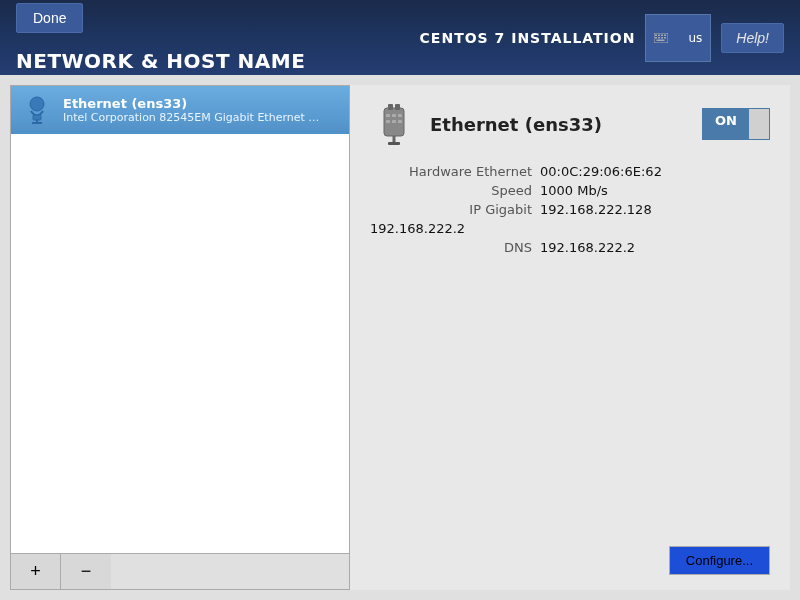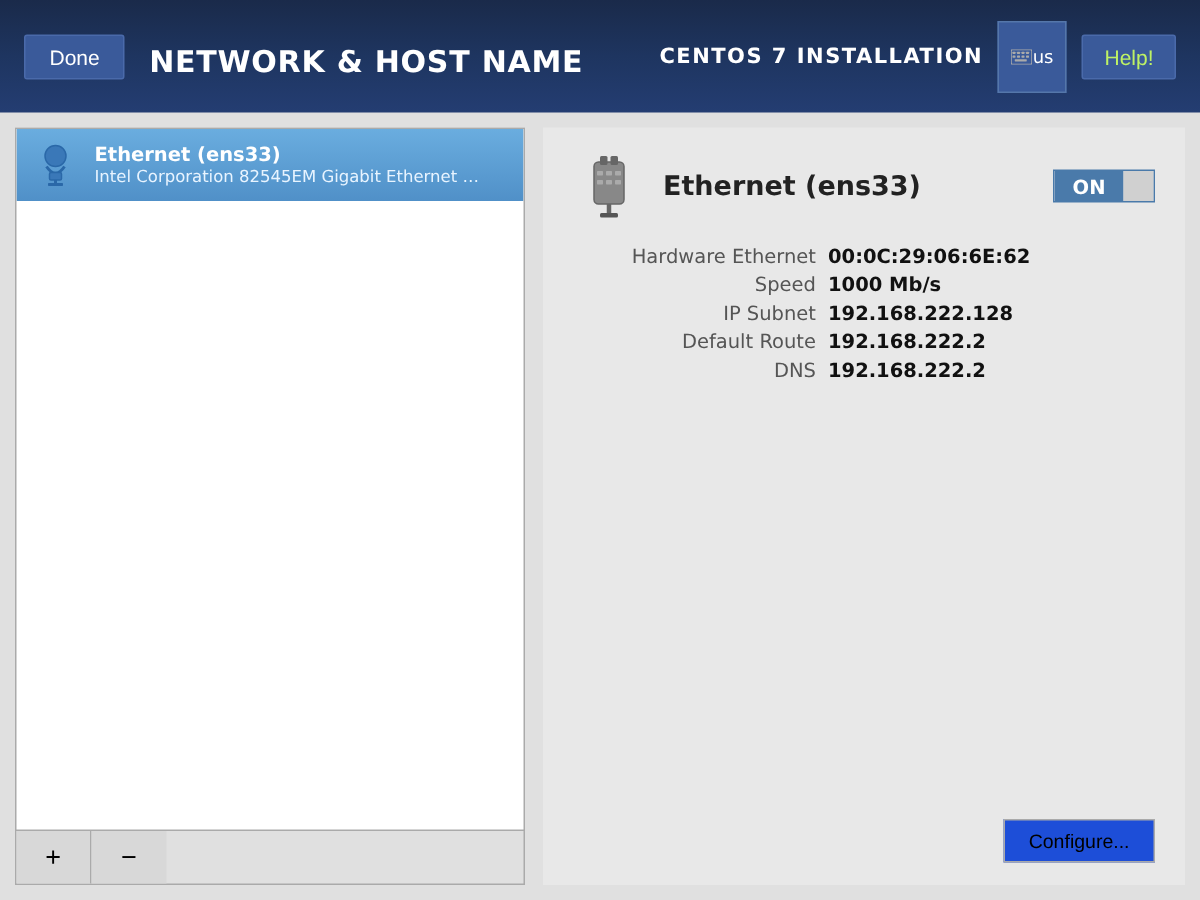--- a/index.html
+++ b/index.html
@@ -46,40 +46,41 @@
       font-size: 14px;
       cursor: pointer;
       border-radius: 2px;
     }
     .keyboard-icon-box {
       display: flex;
       align-items: center;
       background: #3a5a9a;
       border: 1px solid #5577aa;
       padding: 16px 8px;
-      gap: 0;
+      gap: 20px;
       color: #ffffff;
       font-size: 12px;
     }
     .help-button {
       background: #3a5a9a;
-      color: #bef264;
+      color: #e5e5e5;
       border: 1px solid #4a6aaa;
       padding: 6px 14px;
       font-size: 14px;
       cursor: pointer;
       border-radius: 2px;
+      font-style: italic;
     }
 
     
     .main {
       display: flex;
       height: 525px;
       padding: 10px;
-      gap: 12px;
+      gap: 0;
     }
 
     
     .left-panel {
       width: 340px;
       display: flex;
       flex-direction: column;
       gap: 0;
     }
     .device-list {
@@ -169,21 +170,21 @@
       color: #222;
     }
     .eth-status {
       font-size: 13px;
       color: #444;
     }
     .toggle-switch {
       display: flex;
       border: 1px solid #4a7aaa;
       overflow: hidden;
-      height: 22px;
+      height: 32px;
     }
     .toggle-on {
       background: #4a7aaa;
       color: #ffffff;
       padding: 4px 12px;
       font-size: 13px;
       font-weight: bold;
       cursor: pointer;
     }
     .toggle-off {
@@ -209,21 +210,21 @@
       text-align: right;
       width: 170px;
       color: #555;
       font-size: 13px;
       padding-right: 8px;
       flex-shrink: 0;
     }
     .info-value {
       color: #111;
       font-size: 13px;
-      font-weight: bold;
+      font-weight: normal;
     }
 
     .configure-btn {
       align-self: flex-end;
       background: #1d4ed8;
       border: 1px solid #aaa;
       padding: 6px 16px;
       font-size: 13px;
       cursor: pointer;
       margin-top: auto;
@@ -232,21 +233,21 @@
     
     .eth-svg {
       width: 100%;
       height: 100%;
     }
   </style>
 </head>
 <body>
 
 <div class="header">
-  <div style="display:flex;align-items:flex-end;gap:16px;">
+  <div style="display:flex;align-items:flex-start;gap:16px;flex-direction:column;">
     <button class="done-button">Done</button>
     <span class="header-title">NETWORK &amp; HOST NAME</span>
   </div>
   <div class="header-right">
     <span class="header-centos">CENTOS 7 INSTALLATION</span>
     <div class="keyboard-icon-box">
       <svg width="14" height="10" viewBox="0 0 14 10">
         <rect x="0" y="0" width="14" height="10" rx="1" fill="none" stroke="#aaa" stroke-width="1"></rect>
         <rect x="1" y="1.5" width="2" height="1.5" rx="0.3" fill="#aaa"></rect>
         <rect x="4" y="1.5" width="2" height="1.5" rx="0.3" fill="#aaa"></rect>
@@ -320,25 +321,24 @@
     <div class="info-table">
       <div class="info-row">
         <span class="info-label">Hardware Ethernet</span>
         <span class="info-value">00:0C:29:06:6E:62</span>
       </div>
       <div class="info-row">
         <span class="info-label">Speed</span>
         <span class="info-value">1000 Mb/s</span>
       </div>
       <div class="info-row">
-        <span class="info-label">IP Subnet</span>
+        <span class="info-label">IP Gigabit</span>
         <span class="info-value">192.168.222.128</span>
       </div>
       <div class="info-row">
-        <span class="info-label">Default Route</span>
         <span class="info-value">192.168.222.2</span>
       </div>
       <div class="info-row">
         <span class="info-label">DNS</span>
         <span class="info-value">192.168.222.2</span>
       </div>
     </div>
 
     <button class="configure-btn">Configure...</button>
   </div>

